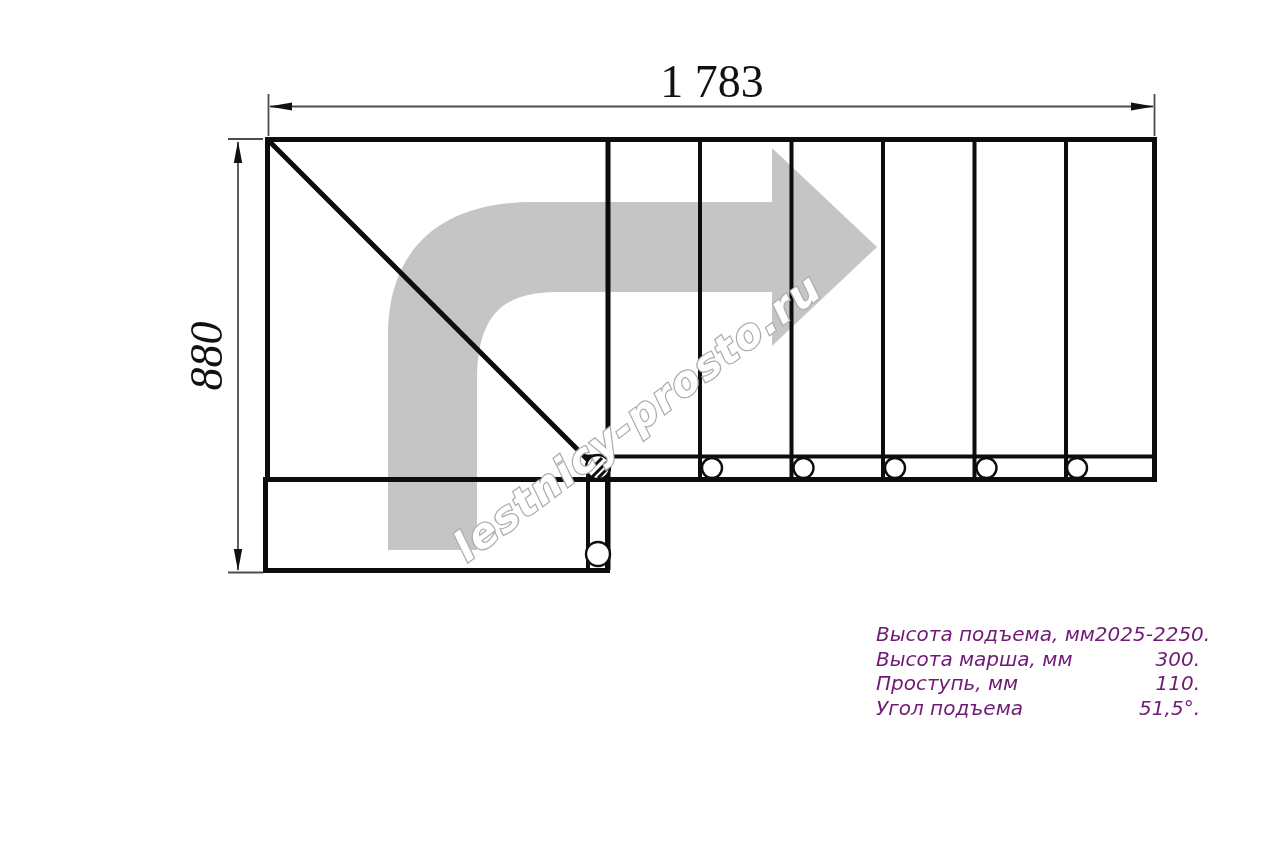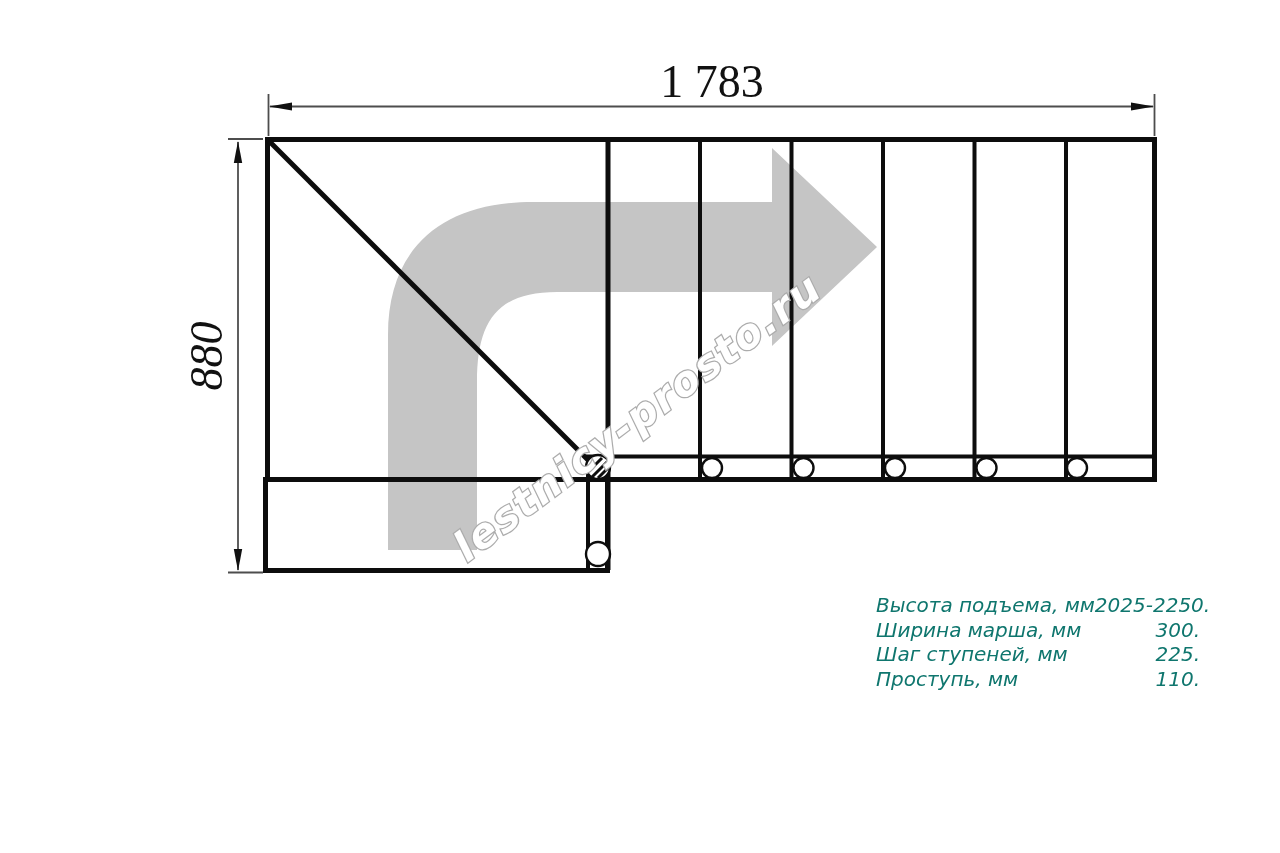--- a/index.html
+++ b/index.html
@@ -21,23 +21,23 @@
     fill:#111111;
   }
   .watermark-text{
     font-family:"DejaVu Sans",sans-serif;
     font-style:italic;
     font-weight:bold;
     letter-spacing:2px;
   }
   #specs{
     position:absolute;
-    left:876px;top:593px;
+    left:876px;top:622px;
     width:324px;
-    color:#0f766e;
+    color:#701a75;
     font-style:italic;
     font-size:20px;
     line-height:24.7px;
   }
   .spec-row{display:flex;justify-content:space-between;}
   .spec-label{white-space:nowrap;}
   .spec-value{white-space:nowrap;text-align:left;}
 </style>
 </head>
 <body>
@@ -111,26 +111,26 @@
 
     <text class="watermark-text" x="467" y="563" transform="rotate(-37 467 563)" font-size="41" fill="#ffffff" stroke="#acacac" stroke-width="2.5" paint-order="stroke">lestnicy-prosto.ru</text>
   </svg>
 
   <div id="specs">
     <div class="spec-row">
       <span class="spec-label">Высота подъема, мм</span>
       <span class="spec-value">2025-2250.</span>
     </div>
     <div class="spec-row">
-      <span class="spec-label">Ширина марша, мм</span>
+      <span class="spec-label">Высота марша, мм</span>
       <span class="spec-value">300.</span>
-    </div>
-    <div class="spec-row">
-      <span class="spec-label">Шаг ступеней, мм</span>
-      <span class="spec-value">225.</span>
     </div>
     <div class="spec-row">
       <span class="spec-label">Проступь, мм</span>
       <span class="spec-value">110.</span>
+    </div>
+    <div class="spec-row">
+      <span class="spec-label">Угол подъема</span>
+      <span class="spec-value">51,5°.</span>
     </div>
   </div>
 
 </div>
 
 </body></html>

